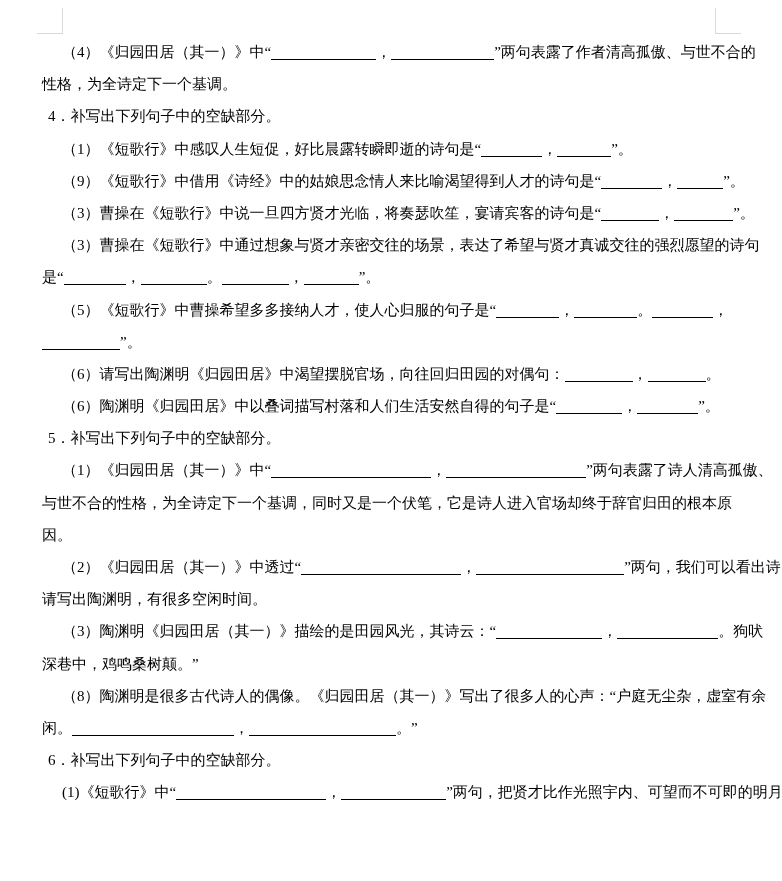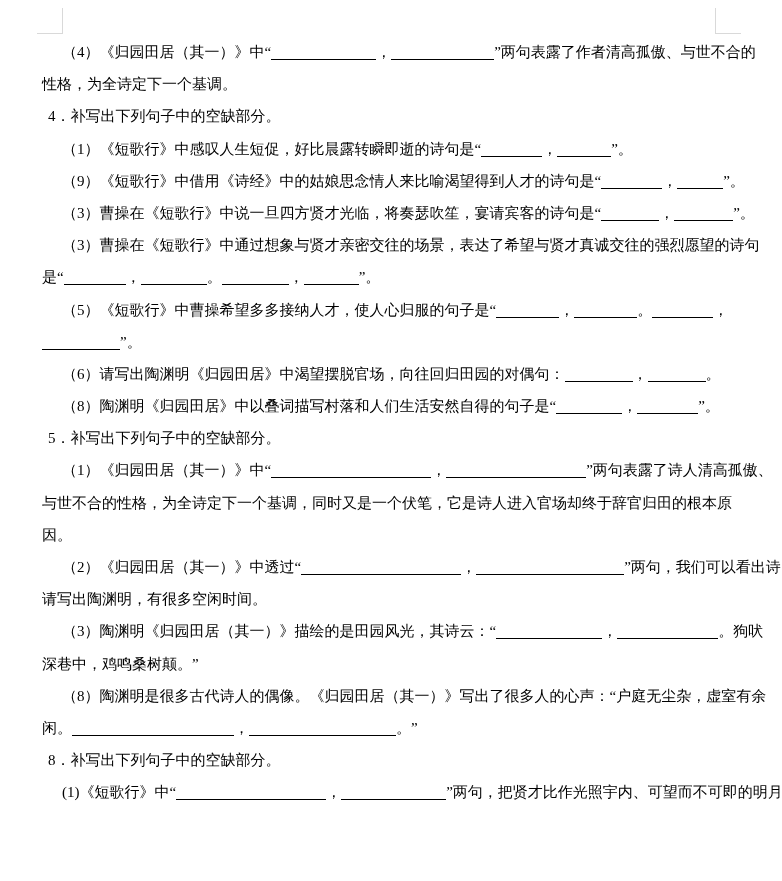--- a/index.html
+++ b/index.html
@@ -57,26 +57,26 @@
     <div class="line"><span>性格，为全诗定下一个基调。</span></div>
     <div class="line ind-head block-gap"><span>4．补写出下列句子中的空缺部分。</span></div>
     <div class="line ind-item"><span>（1）《短歌行》中感叹人生短促，好比晨露转瞬即逝的诗句是“</span><span class="blank" style="width: 61px;"></span><span>，</span><span class="blank" style="width: 54px;"></span><span>”。</span></div>
     <div class="line ind-item"><span>（9）《短歌行》中借用《诗经》中的姑娘思念情人来比喻渴望得到人才的诗句是“</span><span class="blank" style="width: 61px;"></span><span>，</span><span class="blank" style="width: 46px;"></span><span>”。</span></div>
     <div class="line ind-item"><span>（3）曹操在《短歌行》中说一旦四方贤才光临，将奏瑟吹笙，宴请宾客的诗句是“</span><span class="blank" style="width: 58px;"></span><span>，</span><span class="blank" style="width: 59px;"></span><span>”。</span></div>
     <div class="line ind-item"><span>（3）曹操在《短歌行》中通过想象与贤才亲密交往的场景，表达了希望与贤才真诚交往的强烈愿望的诗句</span></div>
     <div class="line"><span>是“</span><span class="blank" style="width: 62px;"></span><span>，</span><span class="blank" style="width: 66px;"></span><span>。</span><span class="blank" style="width: 67px;"></span><span>，</span><span class="blank" style="width: 55px;"></span><span>”。</span></div>
     <div class="line ind-item"><span>（5）《短歌行》中曹操希望多多接纳人才，使人心归服的句子是“</span><span class="blank" style="width: 63px;"></span><span>，</span><span class="blank" style="width: 63px;"></span><span>。</span><span class="blank" style="width: 61px;"></span><span>，</span></div>
     <div class="line"><span class="blank" style="width: 78px;"></span><span>”。</span></div>
     <div class="line ind-item"><span>（6）请写出陶渊明《归园田居》中渴望摆脱官场，向往回归田园的对偶句：</span><span class="blank" style="width: 68px;"></span><span>，</span><span class="blank" style="width: 58px;"></span><span>。</span></div>
-    <div class="line ind-item"><span>（8）陶渊明《归园田居》中以叠词描写村落和人们生活安然自得的句子是“</span><span class="blank" style="width: 66px;"></span><span>，</span><span class="blank" style="width: 61px;"></span><span>”。</span></div>
+    <div class="line ind-item"><span>（6）陶渊明《归园田居》中以叠词描写村落和人们生活安然自得的句子是“</span><span class="blank" style="width: 66px;"></span><span>，</span><span class="blank" style="width: 61px;"></span><span>”。</span></div>
     <div class="line ind-head block-gap"><span>5．补写出下列句子中的空缺部分。</span></div>
     <div class="line ind-item"><span>（1）《归园田居（其一）》中“</span><span class="blank" style="width: 160px;"></span><span>，</span><span class="blank" style="width: 140px;"></span><span>”两句表露了诗人清高孤傲、</span></div>
     <div class="line"><span>与世不合的性格，为全诗定下一个基调，同时又是一个伏笔，它是诗人进入官场却终于辞官归田的根本原</span></div>
     <div class="line"><span>因。</span></div>
     <div class="line ind-item"><span>（2）《归园田居（其一）》中透过“</span><span class="blank" style="width: 160px;"></span><span>，</span><span class="blank" style="width: 148px;"></span><span>”两句，我们可以看出诗</span></div>
     <div class="line"><span>请写出陶渊明，有很多空闲时间。</span></div>
     <div class="line ind-item"><span>（3）陶渊明《归园田居（其一）》描绘的是田园风光，其诗云：“</span><span class="blank" style="width: 106px;"></span><span>，</span><span class="blank" style="width: 101px;"></span><span>。狗吠</span></div>
     <div class="line"><span>深巷中，鸡鸣桑树颠。”</span></div>
     <div class="line ind-item"><span>（8）陶渊明是很多古代诗人的偶像。《归园田居（其一）》写出了很多人的心声：“户庭无尘杂，虚室有余</span></div>
     <div class="line"><span>闲。</span><span class="blank" style="width: 162px;"></span><span>，</span><span class="blank" style="width: 147px;"></span><span>。”</span></div>
-    <div class="line ind-head block-gap"><span>8．补写出下列句子中的空缺部分。</span></div>
+    <div class="line ind-head block-gap"><span>6．补写出下列句子中的空缺部分。</span></div>
     <div class="line ind-item"><span>(1)《短歌行》中“</span><span class="blank" style="width: 150px;"></span><span>，</span><span class="blank" style="width: 105px;"></span><span>”两句，把贤才比作光照宇内、可望而不可即的明月，</span></div>
   </div>
 
 </body></html>

